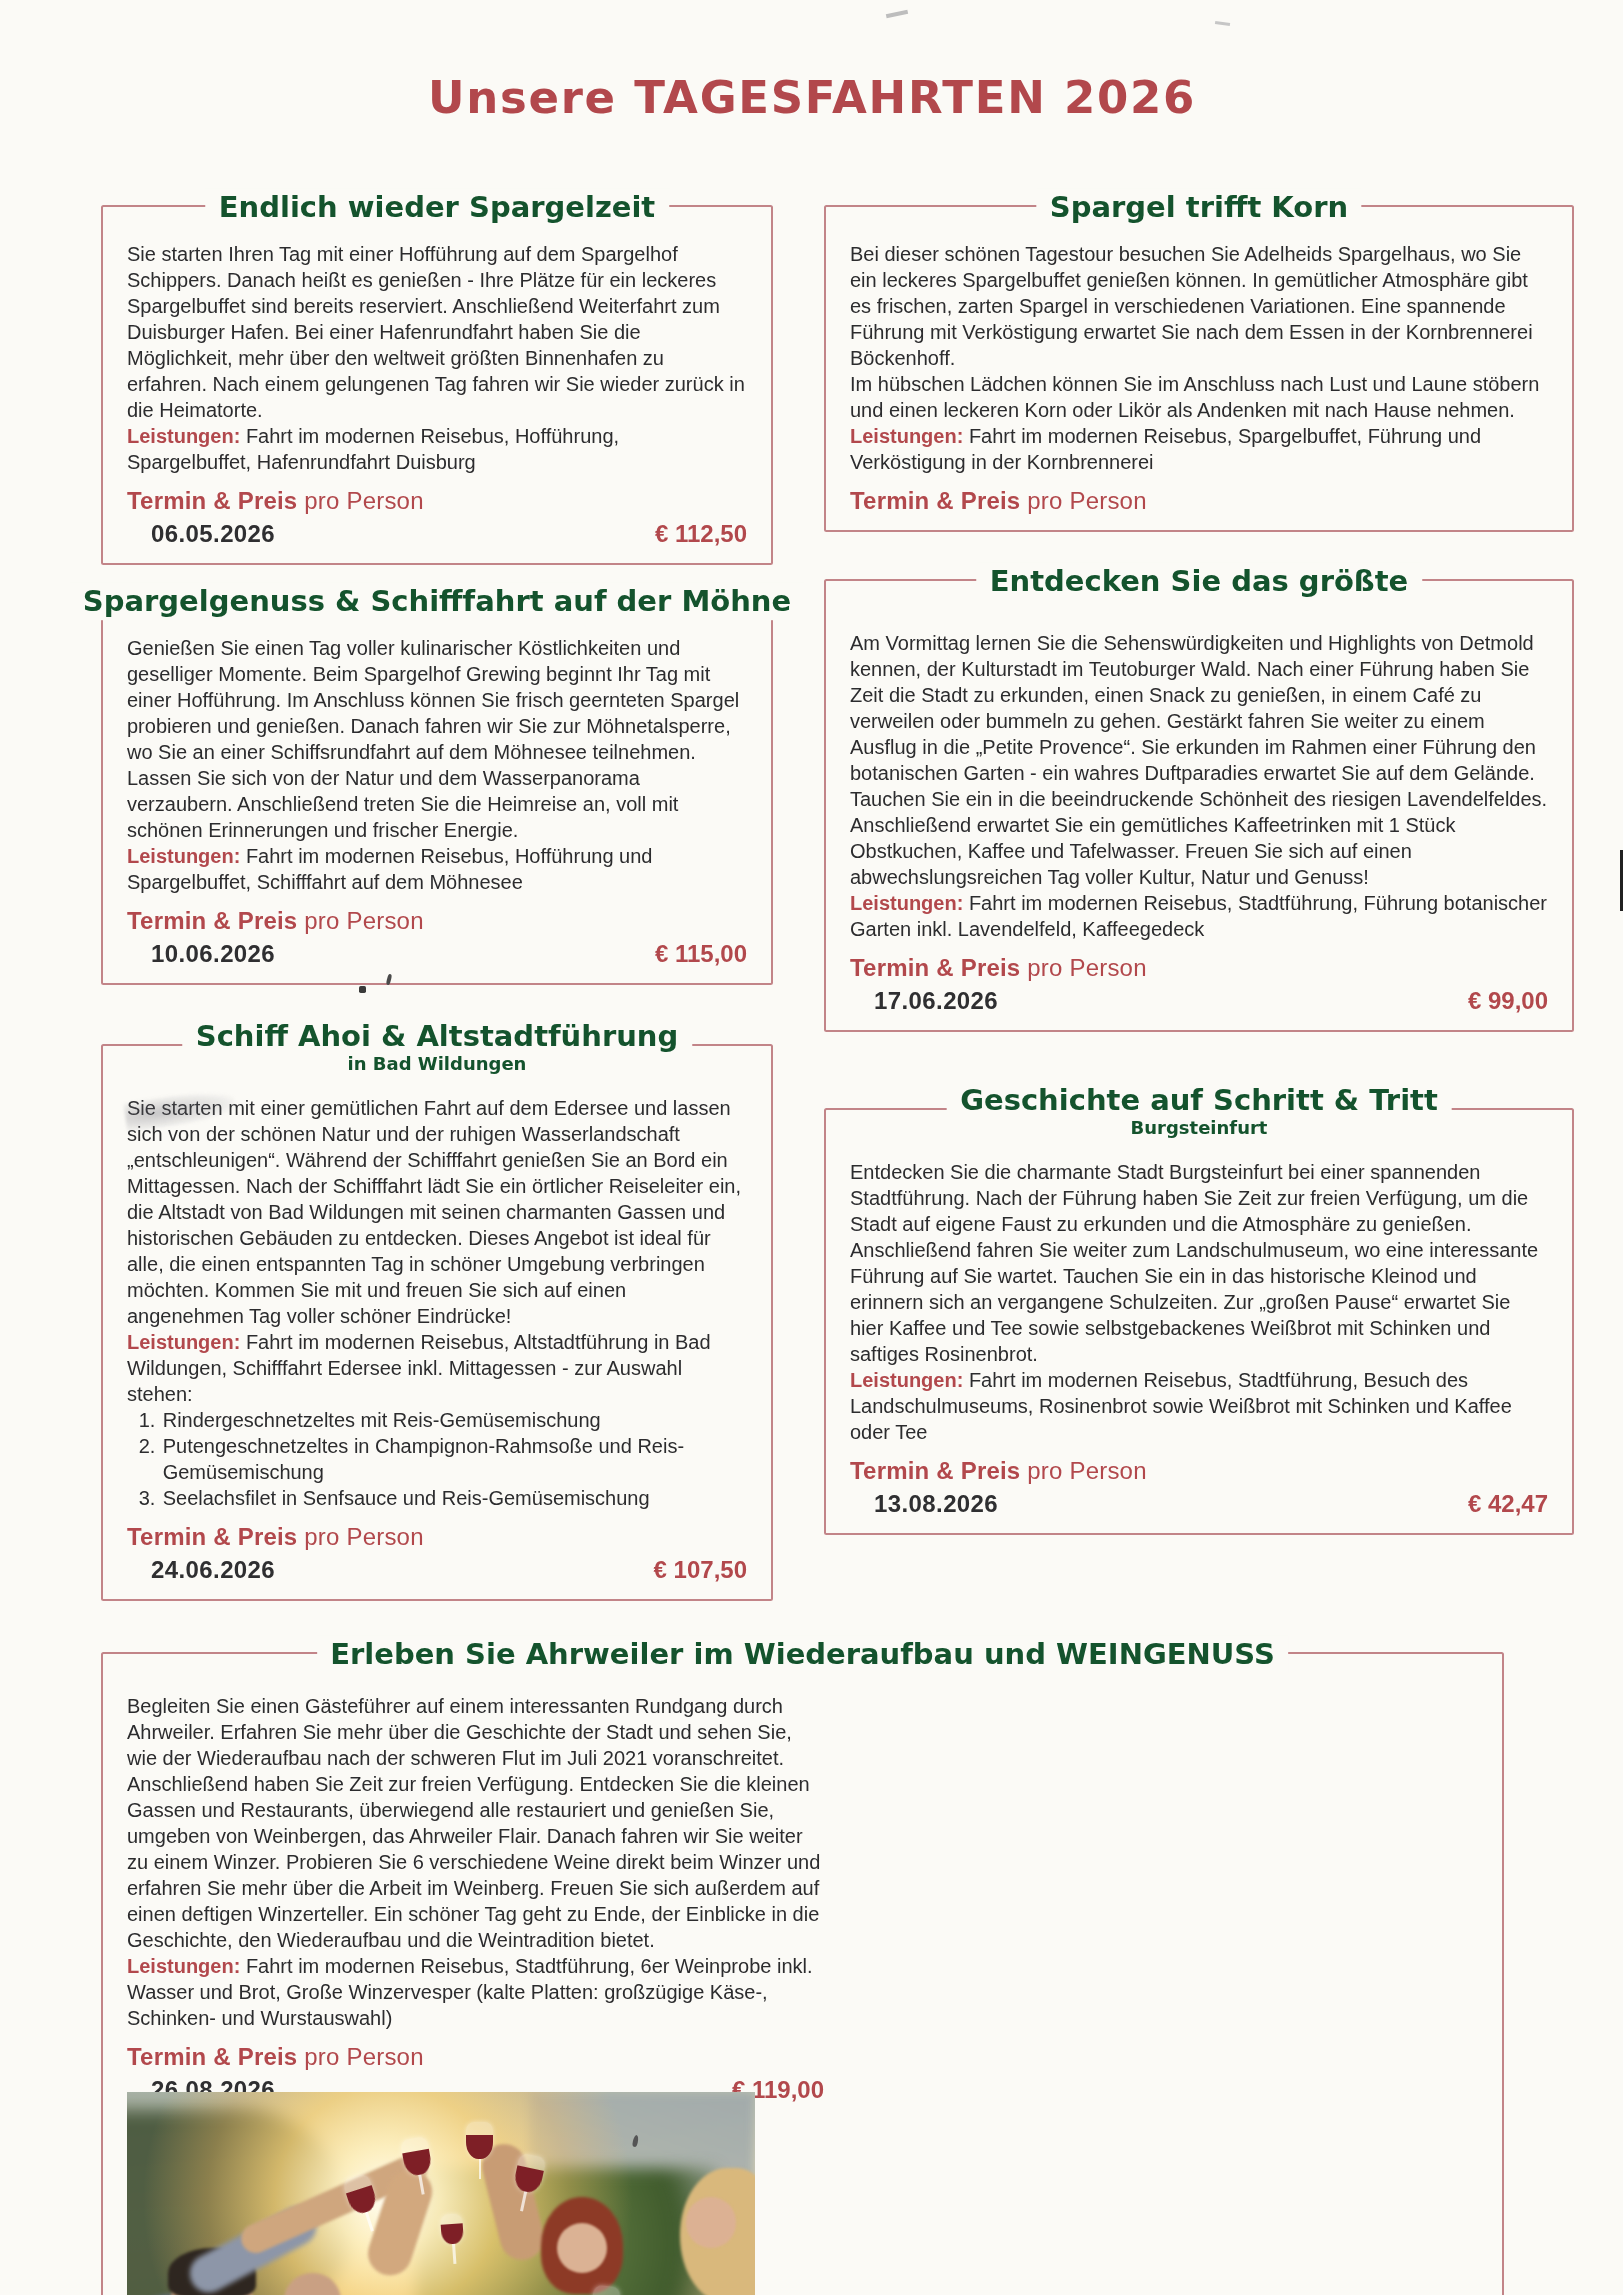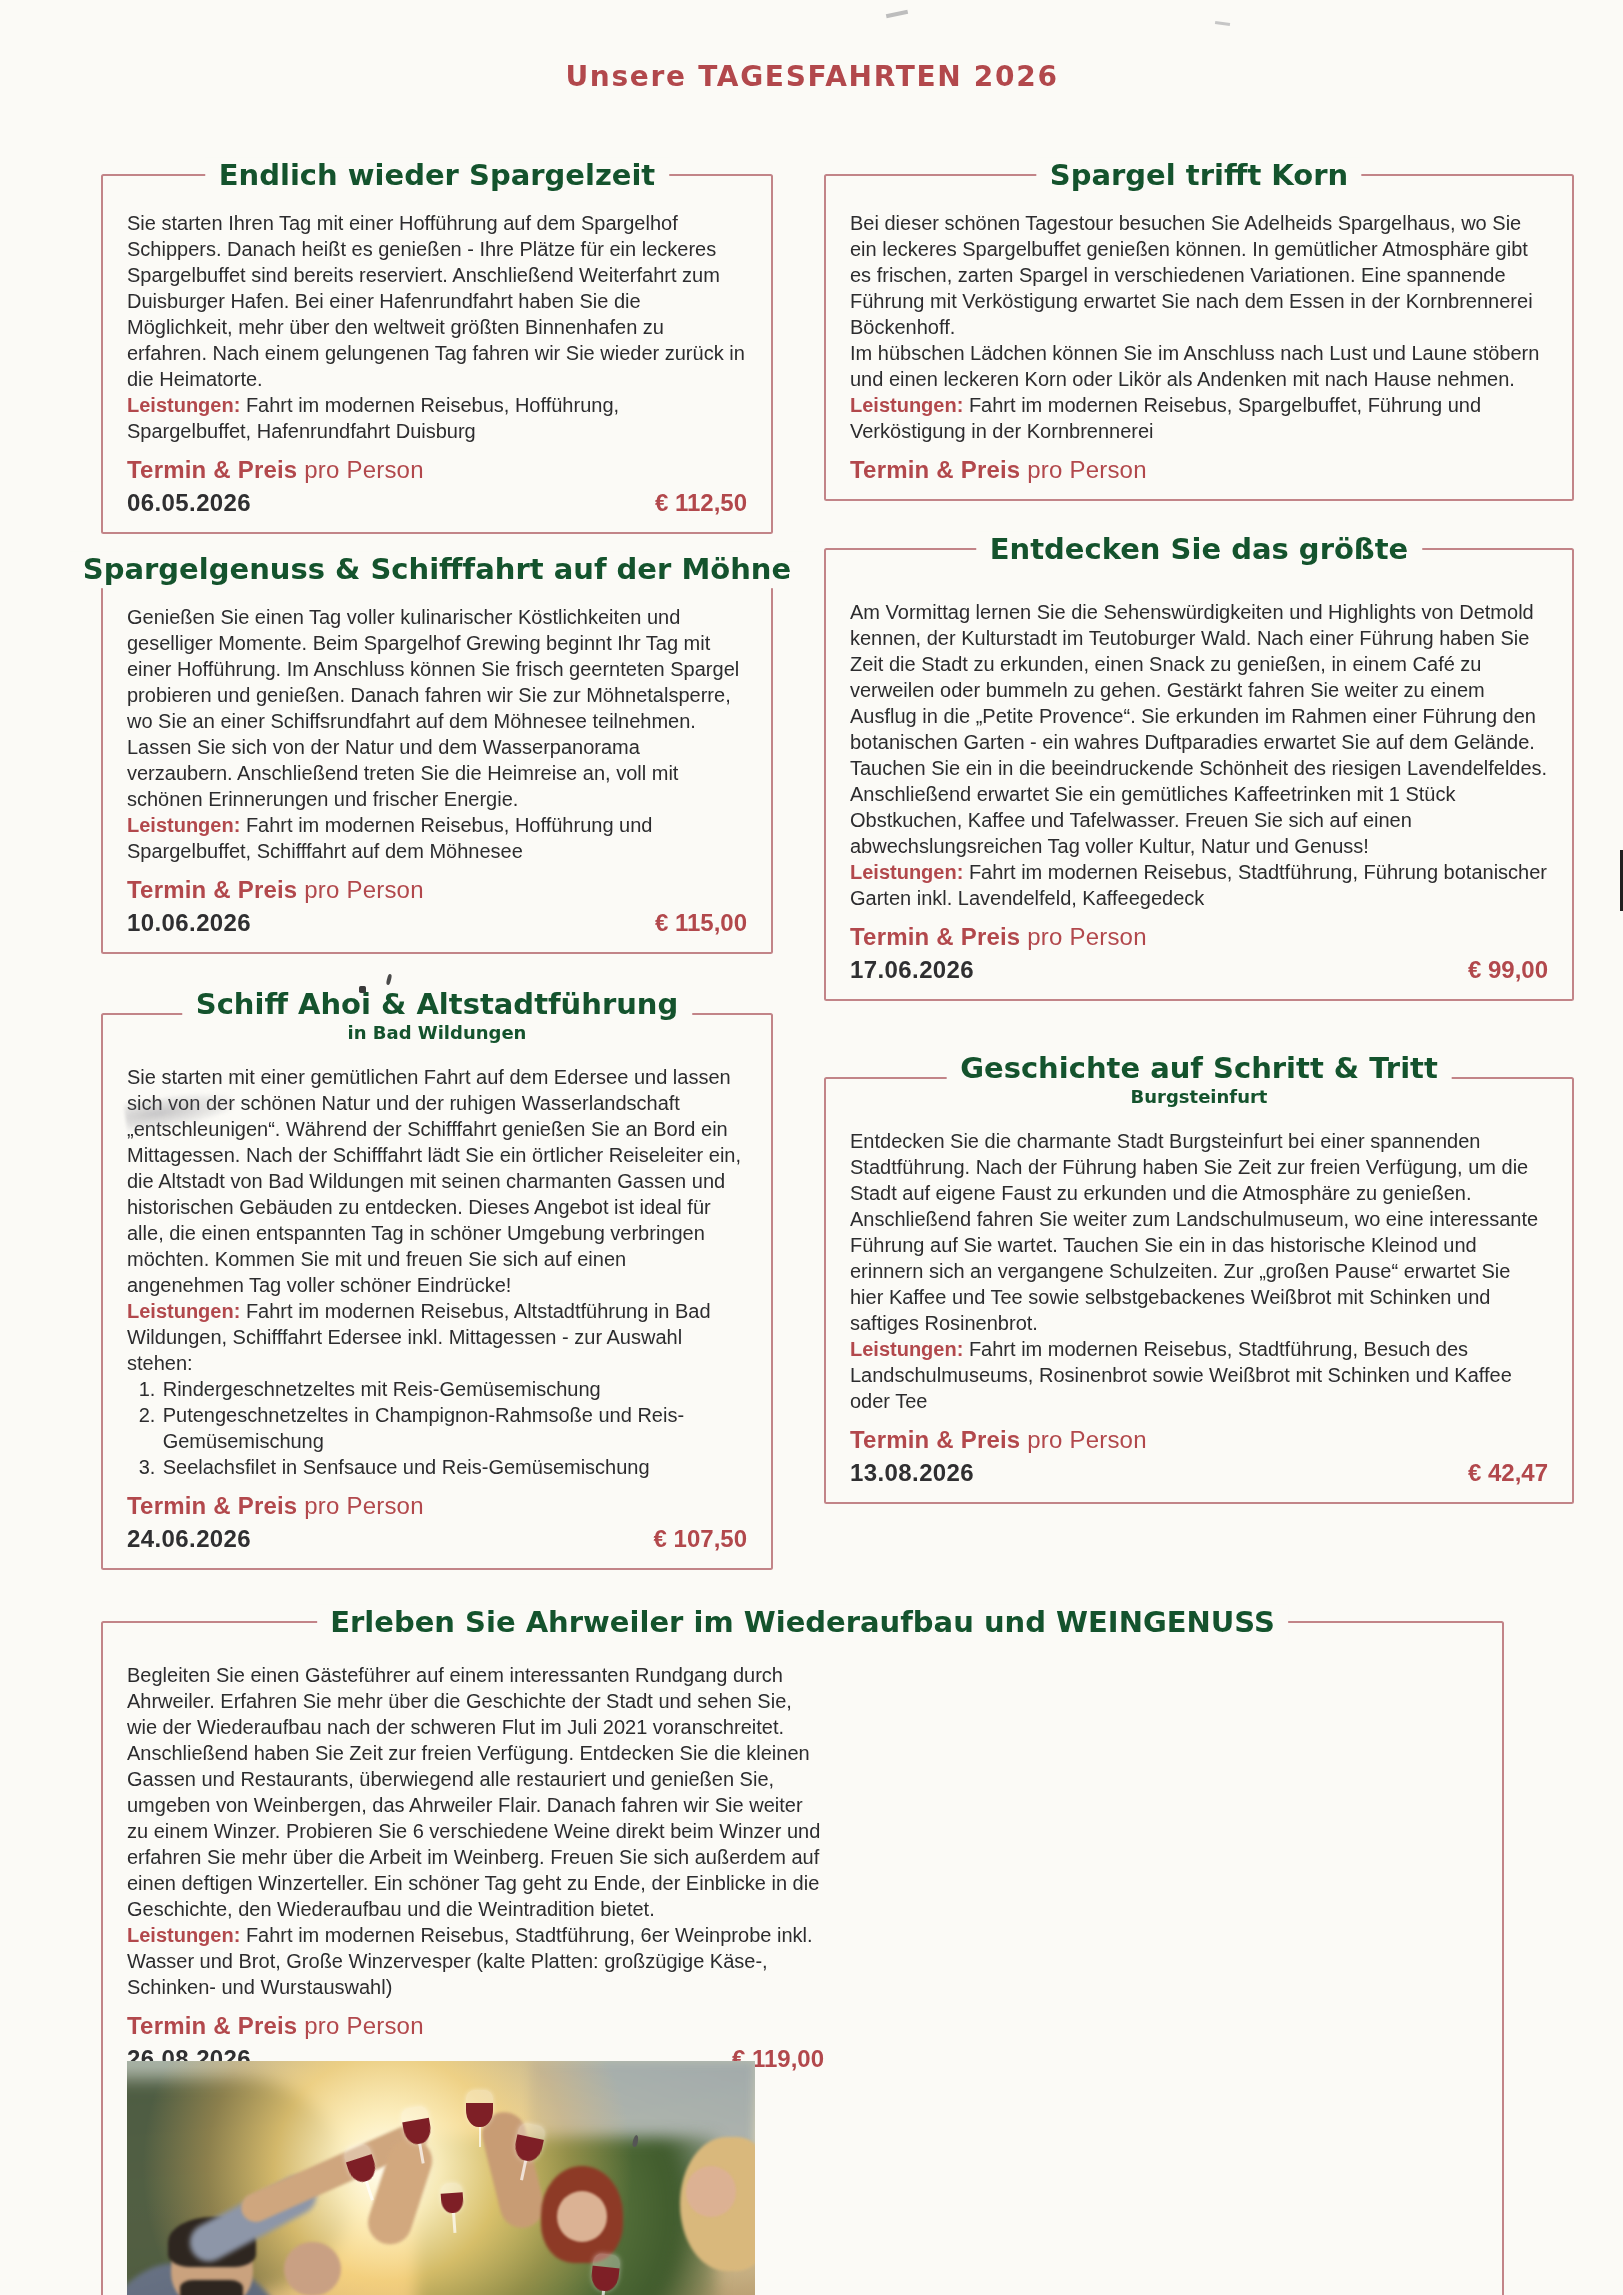--- a/index.html
+++ b/index.html
@@ -7,21 +7,21 @@
   .page {
     width:1624px; min-height:2295px; margin:0 auto; position:relative;
     background:#fbfaf6; overflow:hidden;
     font-family:"Liberation Sans", sans-serif; color:#2c2c2e;
   }
 
   
   .page-title{
     padding-top:41px; text-align:center;
     font-family:"DejaVu Sans", sans-serif; font-weight:700;
-    font-size:28px; letter-spacing:1.7px; color:#b2484c;
+    font-size:45px; letter-spacing:1.7px; color:#b2484c;
   }
 
   
   .columns{ display:flex; gap:51px; margin:81px 120px 0 101px; align-items:flex-start; }
   .col-left{ width:672px; flex:none; }
   .col-right{ width:750px; flex:none; }
 
   
   .tour-box{
     position:relative; border:2.5px solid #c28488; border-radius:2.5px;
@@ -44,21 +44,21 @@
   .l-label{ color:#b2484c; font-weight:700; }
   .menu-list{ margin:0; padding-left:34px; font-size:20px; line-height:1.3; }
   .menu-list li{ padding-left:1.7px; }
 
   .termin-row{
     margin-top:12px; font-size:24px; font-weight:700; color:#b2484c;
     letter-spacing:0.2px;
   }
   .termin-row .pro{ font-weight:400; }
   .dp-row{ display:flex; justify-content:space-between; margin-top:5px;
-    font-size:24px; font-weight:700; }
+    font-size:24px; font-weight:700;margin-left:24px; }
   .dp-row .d{ color:#2f2f31; letter-spacing:0.4px; }
   .dp-row .p{ color:#b2484c; }
 
   .mt-a{ margin-top:34px; }
   .mt-b{ margin-top:59px; }
   .mt-c{ margin-top:47px; }
   .mt-d{ margin-top:76px; }
 
   
   .full-box{

